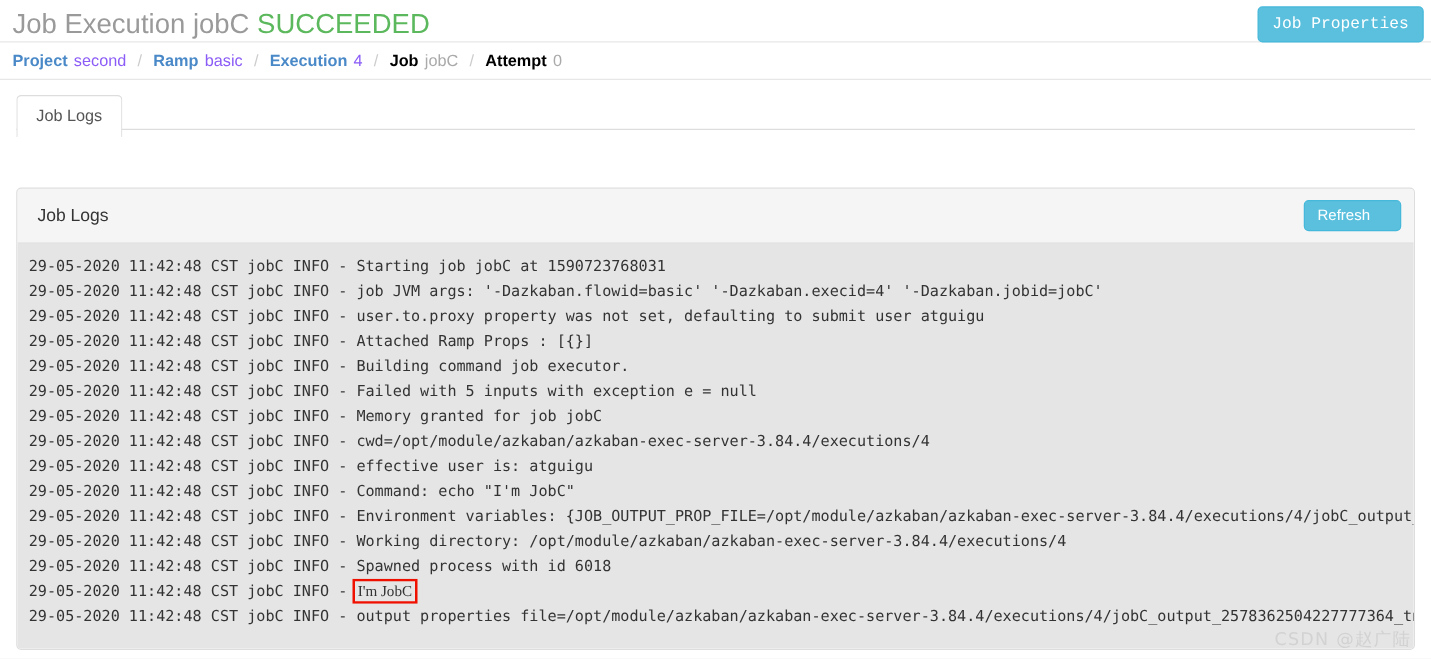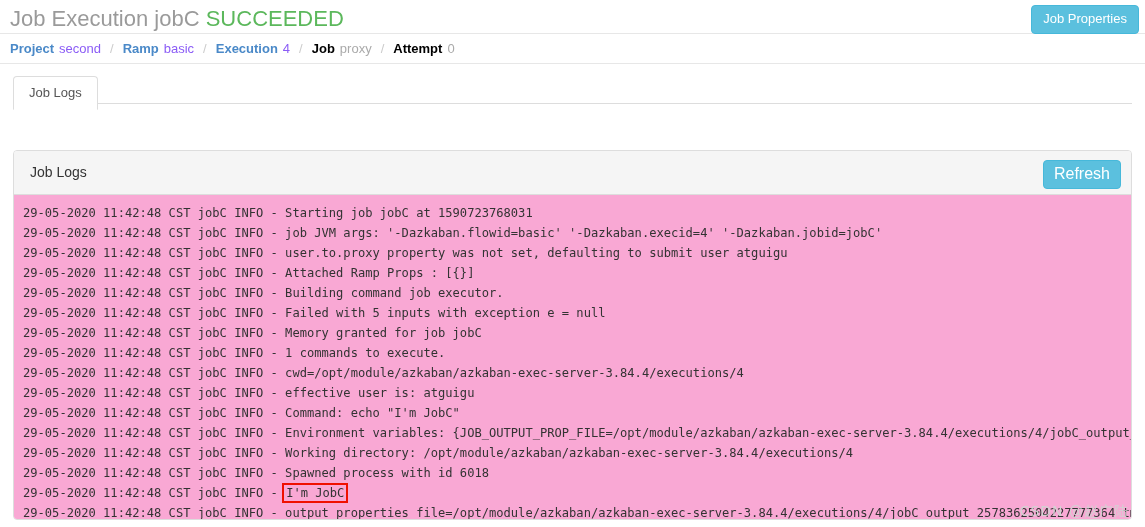--- a/index.html
+++ b/index.html
@@ -40,21 +40,21 @@
     right: 6px;
     top: 5px;
     background: #5bc0de;
     border: 1px solid #46b8da;
     color: #ffffff;
     font-size: 13px;
     padding: 5px 11px 6px 11px;
     border-radius: 4px;
     line-height: 1.2;
     cursor: pointer;
-    font-family: Liberation Sans, sans-serif;
+    font-family: Liberation Mono, monospace;
   }
 
   
   .breadcrumb-bar {
     height: 30px;
     border-bottom: 1px solid #e7e7e7;
     background: #ffffff;
     box-sizing: border-box;
     padding-left: 10px;
     display: flex;
@@ -137,29 +137,29 @@
     font-size: 14px;
     color: #333333;
   }
   .btn-refresh {
     position: absolute;
     right: 10px;
     top: 9px;
     background: #5bc0de;
     border: 1px solid #46b8da;
     color: #ffffff;
-    font-size: 16px;
-    padding: 4px 10px 5px 10px;
+    font-size: 12px;
+    padding: 4px 24px 5px 10px;
     border-radius: 4px;
     cursor: pointer;
     font-family: "Liberation Sans", sans-serif;
   }
   .panel-body {
     padding: 8px 0 6px 0;
-    background: #f9a8d4;
+    background: #e5e5e5;
     height: 324px;
     box-sizing: border-box;
     overflow: hidden;
   }
   .log-line {
     font-family: "DejaVu Sans Mono", "Liberation Mono", monospace;
     font-size: 12.1px;
     line-height: 20px;
     color: #333333;
     white-space: pre;
@@ -211,21 +211,21 @@
   <span class="crumb-sep">/</span>
 
   <span class="crumb link">
     <span class="crumb-key">Execution</span>
     <span class="crumb-val">4</span>
   </span>
   <span class="crumb-sep">/</span>
 
   <span class="crumb muted">
     <span class="crumb-key">Job</span>
-    <span class="crumb-val">proxy</span>
+    <span class="crumb-val">jobC</span>
   </span>
   <span class="crumb-sep">/</span>
 
   <span class="crumb muted">
     <span class="crumb-key">Attempt</span>
     <span class="crumb-val">0</span>
   </span>
 </div>
 
 <div class="tab-strip">
@@ -238,25 +238,24 @@
     <button class="btn-refresh">Refresh</button>
   </div>
   <div class="panel-body" id="log-output">
       <div class="log-line">29-05-2020 11:42:48 CST jobC INFO - Starting job jobC at 1590723768031</div>
       <div class="log-line">29-05-2020 11:42:48 CST jobC INFO - job JVM args: '-Dazkaban.flowid=basic' '-Dazkaban.execid=4' '-Dazkaban.jobid=jobC'</div>
       <div class="log-line">29-05-2020 11:42:48 CST jobC INFO - user.to.proxy property was not set, defaulting to submit user atguigu</div>
       <div class="log-line">29-05-2020 11:42:48 CST jobC INFO - Attached Ramp Props : [{}]</div>
       <div class="log-line">29-05-2020 11:42:48 CST jobC INFO - Building command job executor.</div>
       <div class="log-line">29-05-2020 11:42:48 CST jobC INFO - Failed with 5 inputs with exception e = null</div>
       <div class="log-line">29-05-2020 11:42:48 CST jobC INFO - Memory granted for job jobC</div>
-      <div class="log-line">29-05-2020 11:42:48 CST jobC INFO - 1 commands to execute.</div>
       <div class="log-line">29-05-2020 11:42:48 CST jobC INFO - cwd=/opt/module/azkaban/azkaban-exec-server-3.84.4/executions/4</div>
       <div class="log-line">29-05-2020 11:42:48 CST jobC INFO - effective user is: atguigu</div>
       <div class="log-line">29-05-2020 11:42:48 CST jobC INFO - Command: echo "I'm JobC"</div>
       <div class="log-line">29-05-2020 11:42:48 CST jobC INFO - Environment variables: {JOB_OUTPUT_PROP_FILE=/opt/module/azkaban/azkaban-exec-server-3.84.4/executions/4/jobC_output_257836250422777736</div>
       <div class="log-line">29-05-2020 11:42:48 CST jobC INFO - Working directory: /opt/module/azkaban/azkaban-exec-server-3.84.4/executions/4</div>
       <div class="log-line">29-05-2020 11:42:48 CST jobC INFO - Spawned process with id 6018</div>
-      <div class="log-line"><span>29-05-2020 11:42:48 CST jobC INFO - </span><span class="hl" style="outline-color: rgb(240, 16, 0);">I'm JobC</span></div>
+      <div class="log-line"><span>29-05-2020 11:42:48 CST jobC INFO - </span><span class="hl" style="outline-color: rgb(240, 16, 0); font-family: Liberation Serif, serif;">I'm JobC</span></div>
       <div class="log-line">29-05-2020 11:42:48 CST jobC INFO - output properties file=/opt/module/azkaban/azkaban-exec-server-3.84.4/executions/4/jobC_output_2578362504227777364_tmp</div>
     </div>
 </div>
 
 <div class="watermark">CSDN @赵广陆</div>
 
 </body></html>

